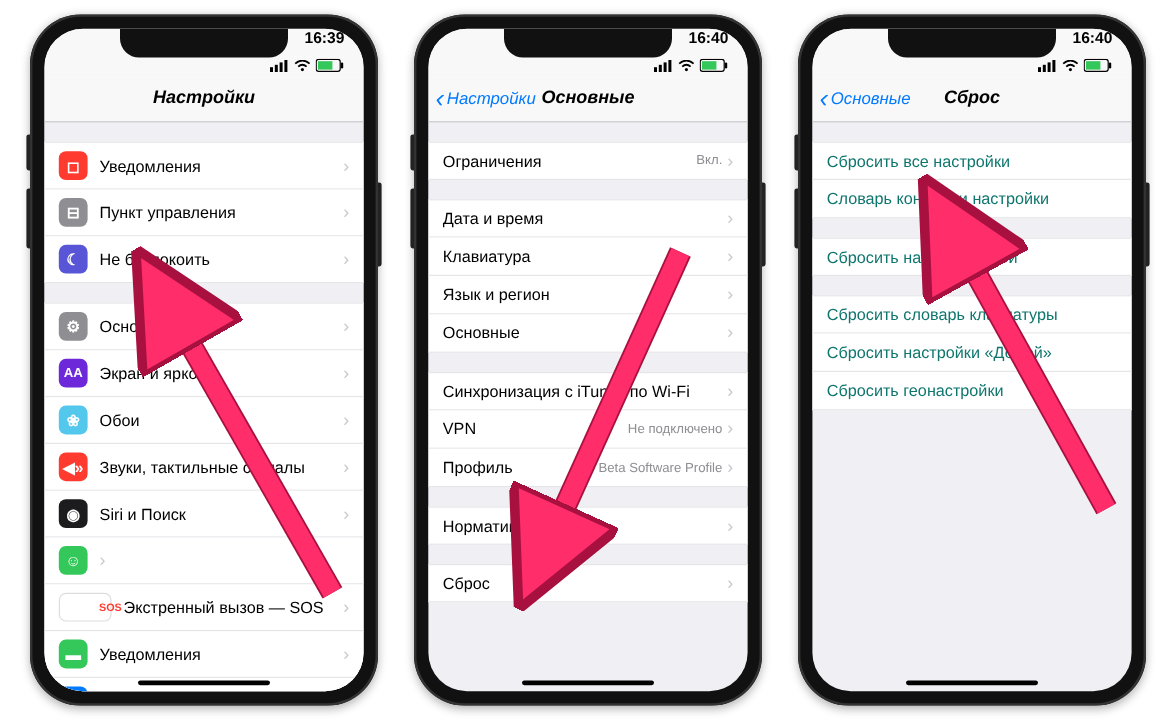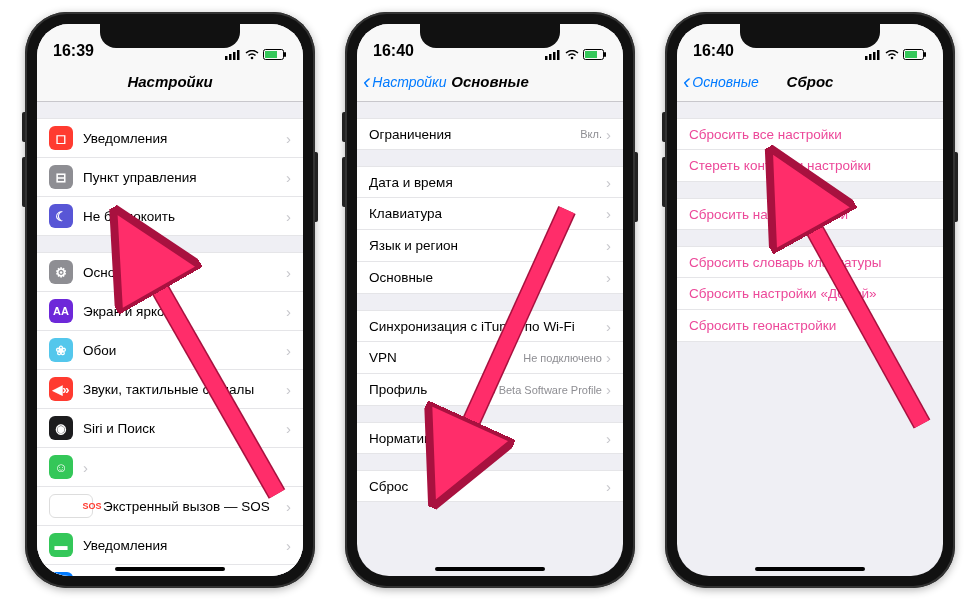--- a/index.html
+++ b/index.html
@@ -72,23 +72,24 @@
     border-radius: 2px;
     z-index: 50;
   }
   .status {
     background: #f8f8f8;
     height: 38px;
     display: flex;
     align-items: flex-end;
     justify-content: space-between;
     padding: 0 16px 2px;
-    font-size: 16px;
+    font-size: 13px;
     font-weight: 600;
     color: #000;
+    flex-direction: column;
   }
   .status .right { display: flex; gap: 4px; align-items: center; }
   .icon-inline svg { display: block; }
   .navbar {
     background: #f8f8f8;
     border-bottom: 1px solid #c8c7cc;
     height: 40px;
     display: flex;
     align-items: center;
     justify-content: center;
@@ -116,21 +117,21 @@
     min-height: 32px;
     border-bottom: 1px solid #e5e5e8;
     font-size: 13.5px;
     color: #000;
     position: relative;
   }
   .row.first { border-top: 1px solid #e5e5e8; }
   .row .label { flex: 1; white-space: nowrap; overflow: hidden; text-overflow: ellipsis; }
   .row .value { color: #8e8e93; font-size: 11px; margin-right: 4px; white-space: nowrap; }
   .row .chev { color: #c7c7cc; font-size: 15px; line-height: 1; }
-  .row.link .label { color: #ec4899; }
+  .row.link .label { color: #0f766e; }
   .app-icon {
     width: 24px;
     height: 24px;
     border-radius: 6px;
     margin-right: 10px;
     display: flex;
     align-items: center;
     justify-content: center;
     flex-shrink: 0;
     font-size: 13px;
@@ -390,21 +391,21 @@
           <span>Основные</span>
         </div>
         <span class="nav-title">Сброс</span>
       </div>
       <div class="list">
         <div class="section-gap"></div>
         <div class="row first link">
           <span class="label">Сбросить все настройки</span>
         </div>
         <div class="row link">
-          <span class="label">Стереть контент и настройки</span>
+          <span class="label">Словарь контент и настройки</span>
         </div>
         <div class="section-gap"></div>
         <div class="row first link">
           <span class="label">Сбросить настройки сети</span>
         </div>
         <div class="section-gap"></div>
         <div class="row first link">
           <span class="label">Сбросить словарь клавиатуры</span>
         </div>
         <div class="row link">

